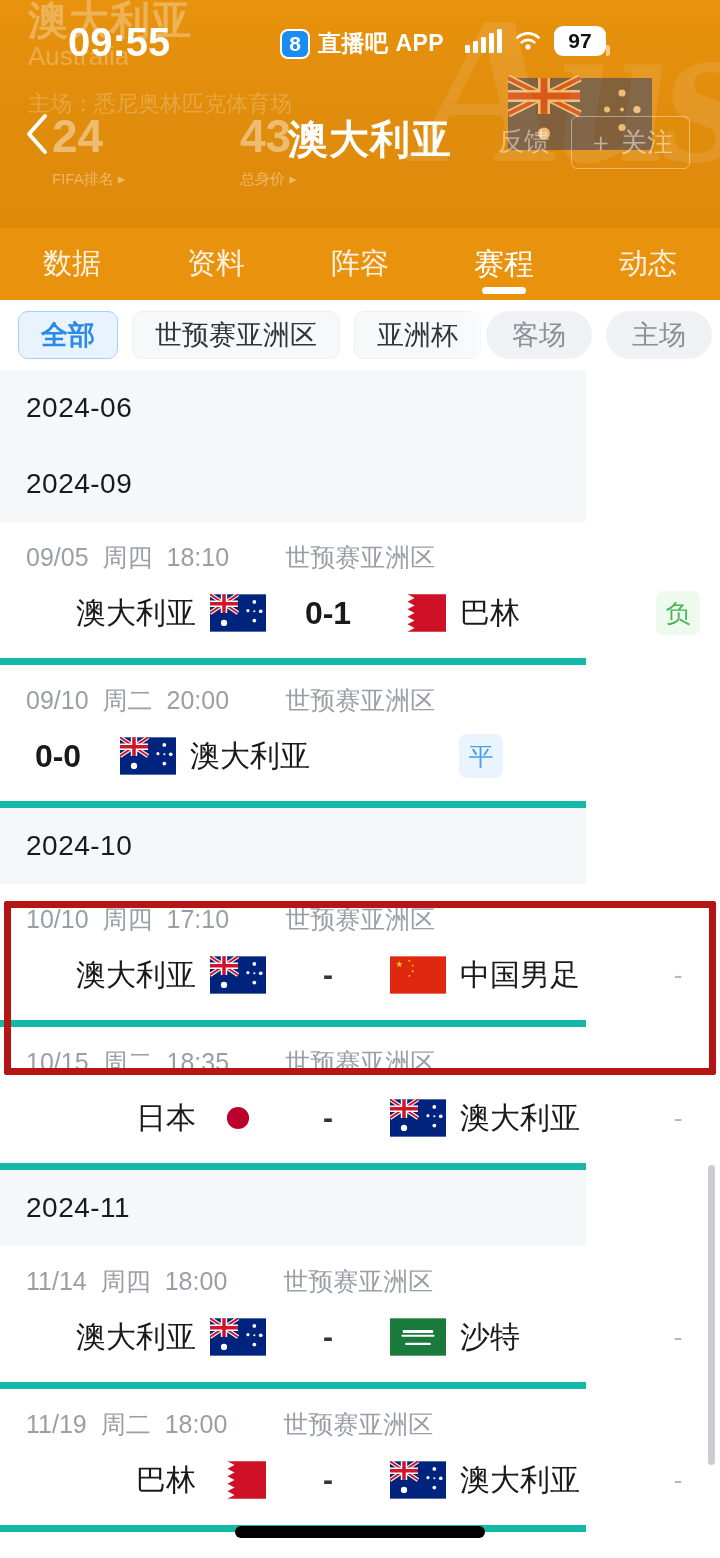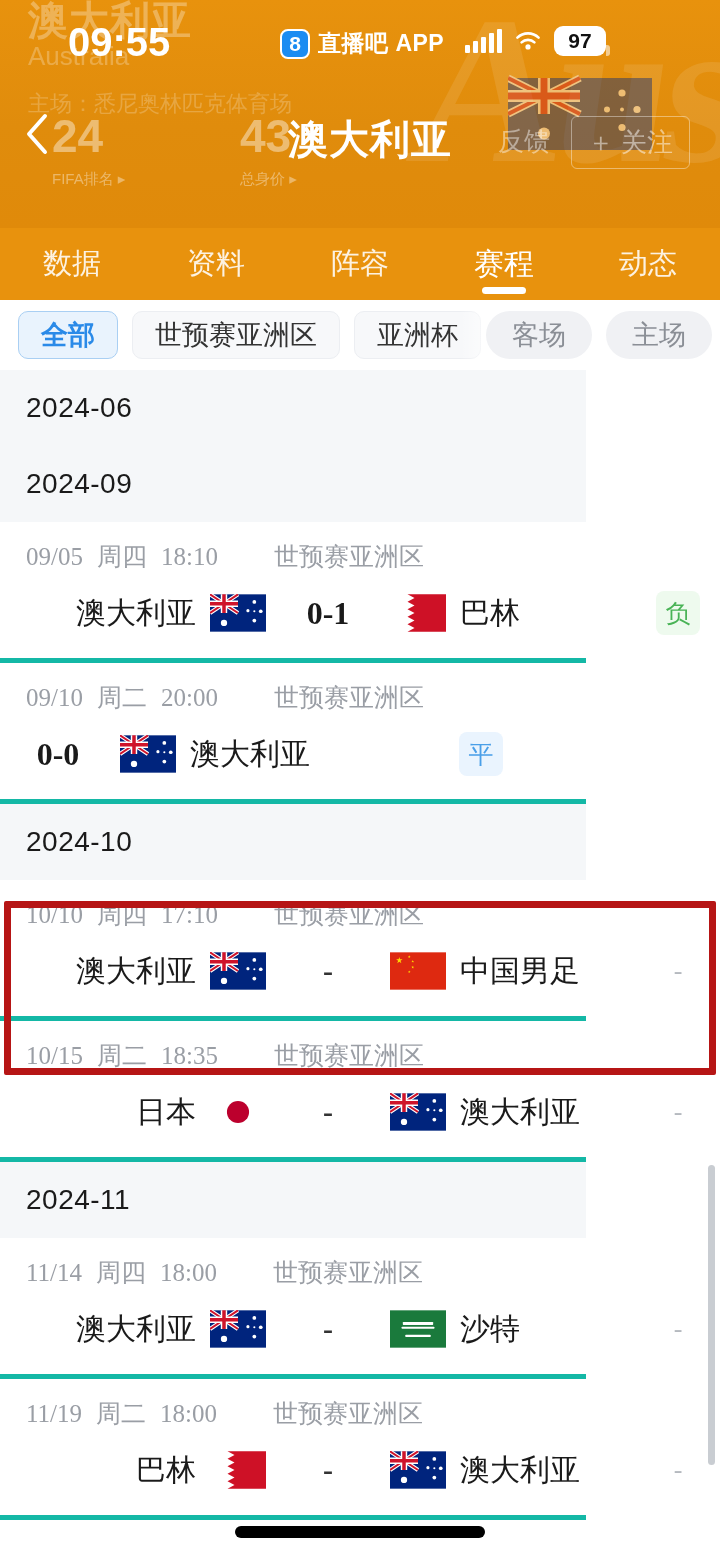--- a/index.html
+++ b/index.html
@@ -166,22 +166,21 @@
 
   
   .list { position:relative; width:586px; background:#22c55e; }
   .month {
     height:76px; background:#f5f7f9; display:flex; align-items:center;
     padding-left:26px; font-size:28px; color:#1a1a1a; font-weight:500;
     letter-spacing:0.5px;
   }
   .match {
     position:relative; background:#fff; padding:18px 0 16px 0;
-    border-bottom:5px solid #14b8a6;
-    font-family:Liberation Serif, serif;
+    border-bottom:7px solid #14b8a6;
   }
   .match-meta {
     display:flex; align-items:center; padding-left:26px; gap:56px;
     color:#9a9ea5; font-size:25px; line-height:34px; margin-bottom:10px;
   }
   .meta-dt { display:flex; gap:14px; }
   .match-body {
     display:flex; align-items:center; height:58px; padding:0 0 0 0;
   }
   .side-home {

